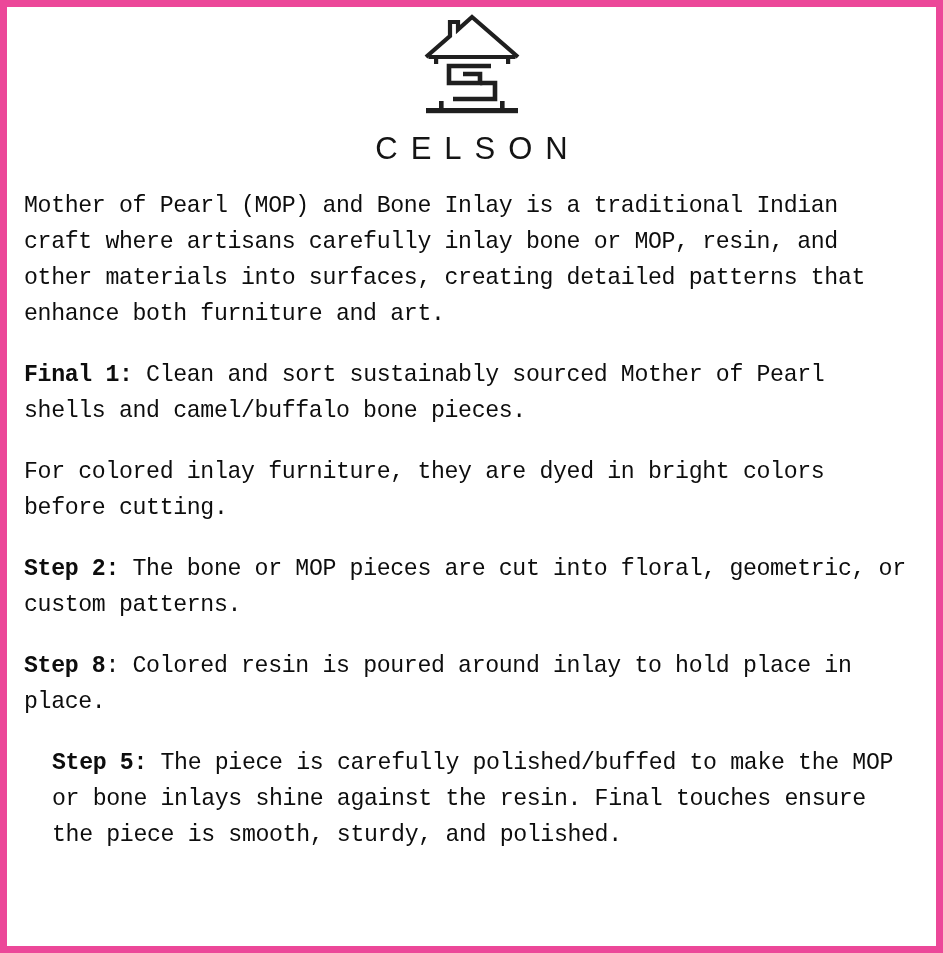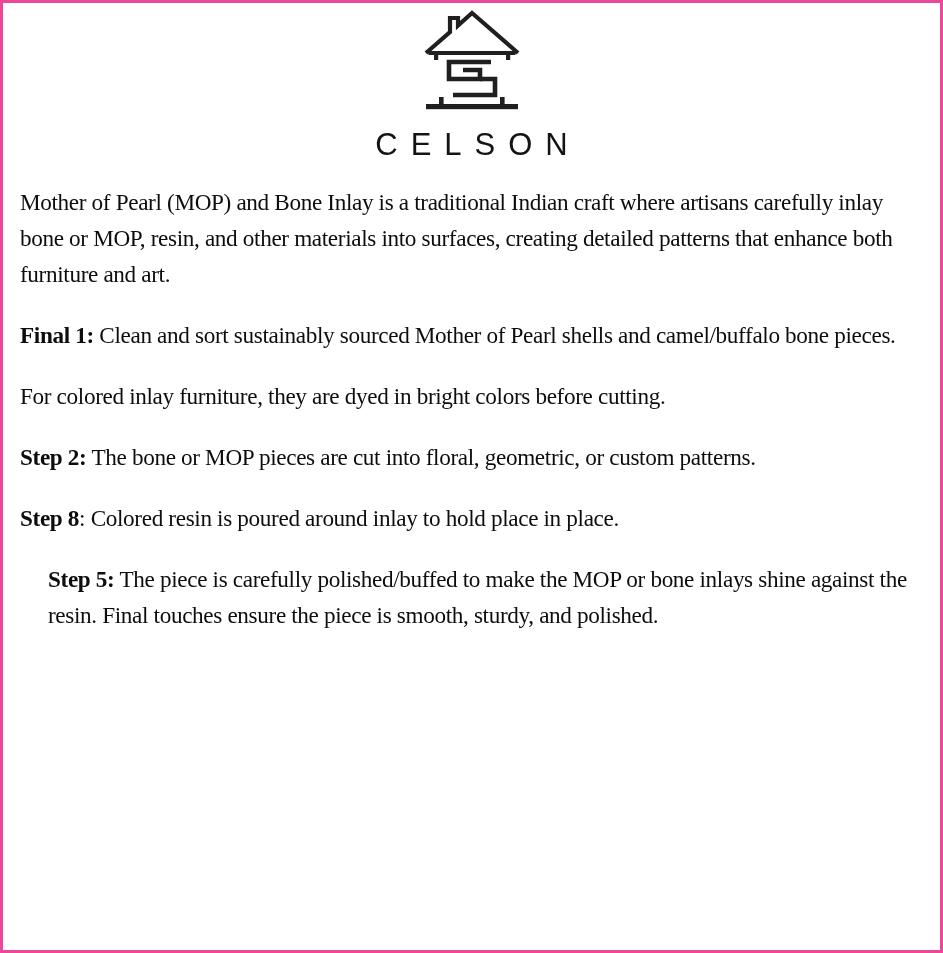--- a/index.html
+++ b/index.html
@@ -9,21 +9,21 @@
   }
   body {
     font-family: "Liberation Sans", sans-serif;
   }
   .poster {
     position: relative;
     width: 943px;
     height: 953px;
     box-sizing: border-box;
     background: #ffffff;
-    border: 3px solid #ec4899;
+    border: 7px solid #ec4899;
     overflow: hidden;
   }
   .inner {
     position: absolute;
     left: 0;
     top: 0;
     right: 0;
     bottom: 0;
     padding: 0 10px;
     box-sizing: border-box;
@@ -63,21 +63,21 @@
     white-space: nowrap;
   }
 
   
   .body-copy {
     margin: 0 0 0 7px;
     padding-top: 24px;
     width: 892px;
   }
   .para {
-    font-family: Liberation Serif, serif;
+    font-family: Liberation Mono, monospace;
     font-size: 23.2px;
     line-height: 36px;
     color: #0d0d0d;
     margin: 0 0 25px 0;
     letter-spacing: -0.35px;
   }
   .para:last-child {
     margin-bottom: 0;
     margin-left: 28px;
   }

